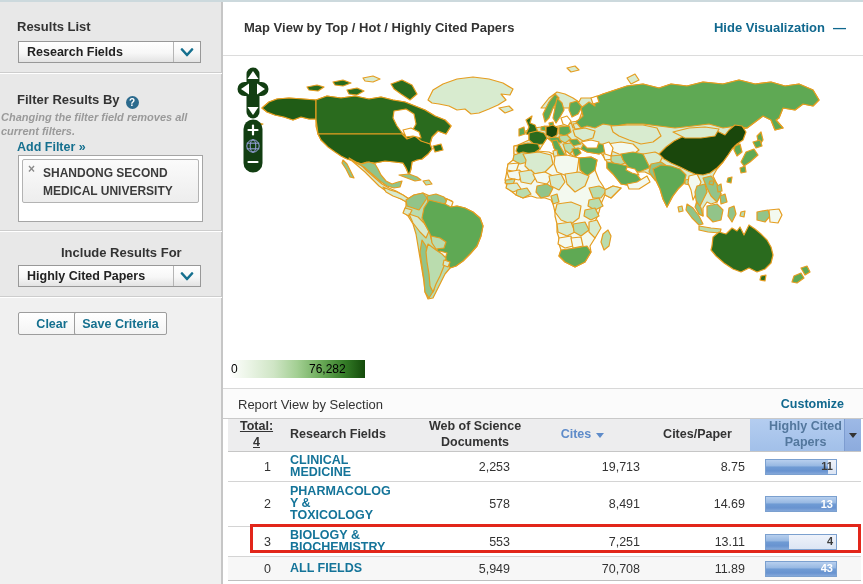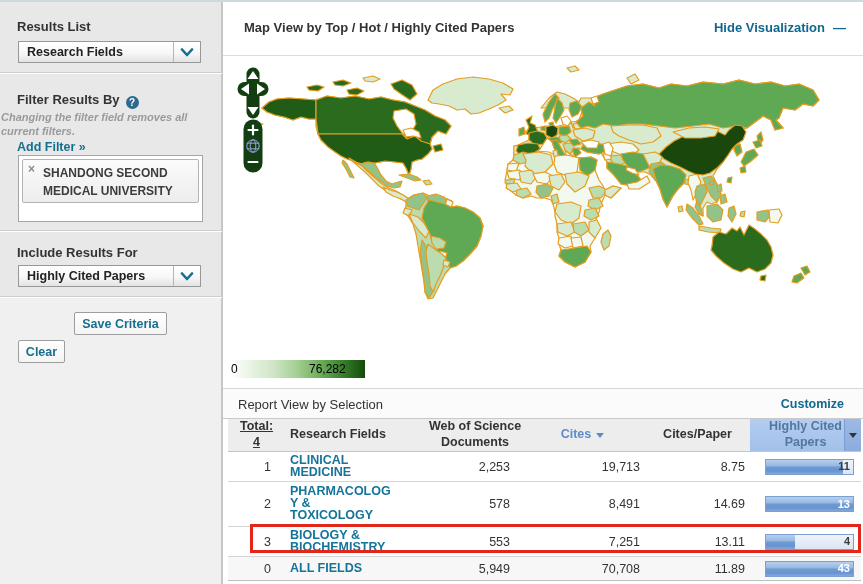--- a/index.html
+++ b/index.html
@@ -95,21 +95,21 @@
   .th-hcp .hcp-label { width:94px; text-align:center; }
   .th-hcp .hcp-dd { position:absolute; right:0; top:0; width:17px; height:100%;
                     background:linear-gradient(180deg,#9db9e6 0%,#8cabdd 100%); border-left:1px solid #7d9cd0;
                     display:flex; align-items:center; justify-content:center; cursor:pointer; }
   .th-hcp .hcp-dd .dd-arrow { width:0; height:0; border-left:4px solid transparent;
                     border-right:4px solid transparent; border-top:5px solid #333; }
 
   .field-link { position:relative; top:-1px; color:#147499; font-weight:bold; text-decoration:none; line-height:12px;
                 white-space:pre-line; cursor:pointer; }
 
-  .hcp-bar { position:absolute; left:15px; top:50%; margin-top:-8px; width:89px; height:16px;
+  .hcp-bar { position:absolute; left:15px; top:50%; margin-top:-8px; width:72px; height:16px;
              border:1px solid #7ba0cf; background:linear-gradient(180deg,#eef2fa 0%,#dce5f4 100%); }
   .hcp-fill { position:absolute; left:0; top:0; height:100%;
               background:linear-gradient(180deg,#b7cfee 0%,#97b8e2 42%,#6f9bd4 50%,#6893d0 78%,#84a8da 100%); }
   .hcp-val { position:absolute; right:3px; top:50%; margin-top:-6.5px; font-size:11px; font-weight:bold;
              line-height:13px; }
   .hcp-val.on-fill { color:#ffffff; }
   .hcp-val.on-empty { color:#3c3c3c; }
 
   .highlight-rect { position:absolute; left:250px; top:524px; width:611px; height:29px;
                     border:3px solid #e2261a; pointer-events:none; z-index:20; }
@@ -144,32 +144,32 @@
 
   <a class="add-filter">Add Filter »</a>
 
   <div class="filter-listbox">
     <div class="filter-chip">
       <span class="chip-x">×</span>
       <span class="chip-label">SHANDONG SECOND MEDICAL UNIVERSITY</span>
     </div>
   </div>
 
-  <div class="sb-label" style="top:243px;">Include Results For</div>
+  <div class="sb-label" style="top:243px;margin-left:44px;">Include Results For</div>
 
   <div class="select-box" style="top:263px;">
     <span class="sel-text">Highly Cited Papers</span>
     <span class="sel-arrow">
       <svg width="14" height="9" viewBox="0 0 14 9">
           <path d="M2 1.5 L7 7 L12 1.5" fill="none" stroke="#15708f" stroke-width="2.6" stroke-linecap="round" stroke-linejoin="round"></path>
         </svg>
     </span>
   </div>
 
-  <button class="sb-button" style="left:18px; width:47px;margin-top:28px;">Clear</button>
+  <button class="sb-button" style="left:18px; width:68px;">Clear</button>
   <button class="sb-button" style="left:74px; width:93px;">Save Criteria</button>
 </div>
 
 <div class="main">
 
   <div class="map-header">
     <div class="map-title">Map View by Top / Hot / Highly Cited Papers</div>
     <a class="hide-link"><span>Hide Visualization</span><span class="dash">—</span></a>
   </div>
 

